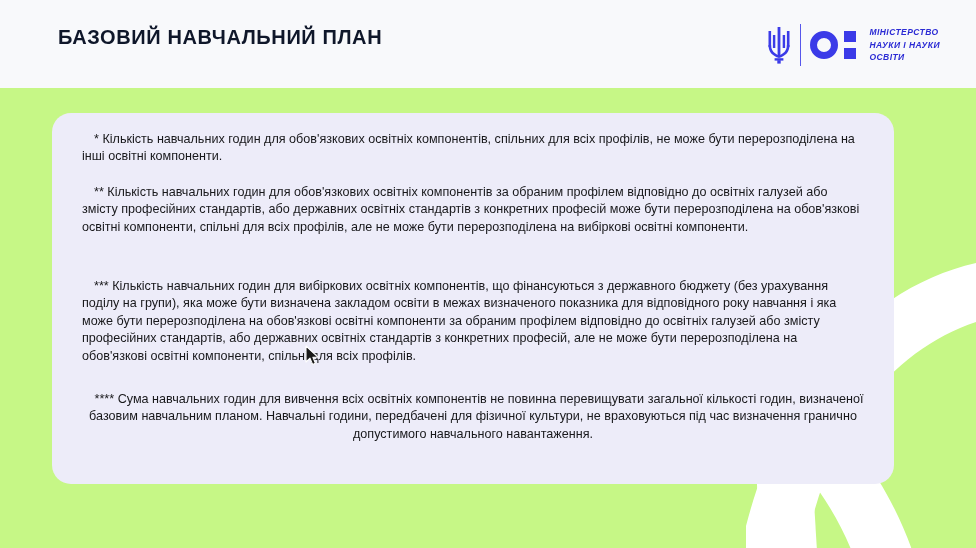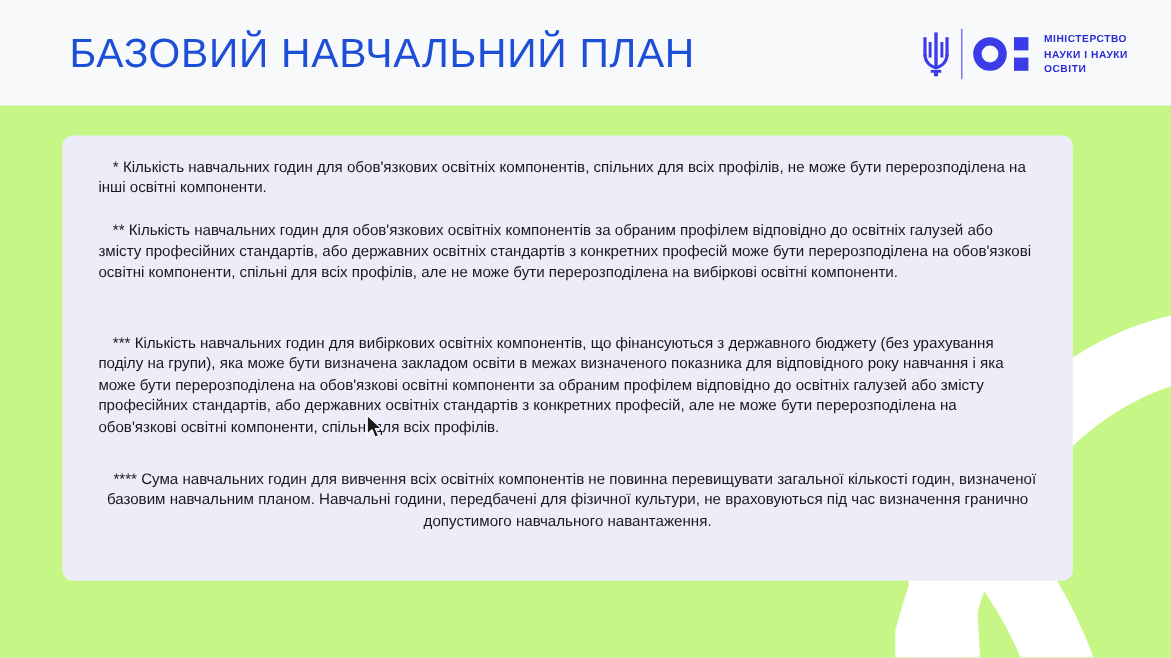--- a/index.html
+++ b/index.html
@@ -33,24 +33,24 @@
     width: 976px;
     height: 88px;
     background: #F8F9FB;
     z-index: 5;
   }
 
   #page-title {
     position: absolute;
     left: 58px;
     top: 26px;
-    font-size: 34px;
-    font-weight: normal;
+    font-size: 20px;
+    font-weight: bold;
     letter-spacing: 0.6px;
-    color: #1d4ed8;
+    color: #0f172a;
     white-space: nowrap;
   }
 
   
   #ministry-logo {
     position: absolute;
     right: 36px;
     top: 22px;
     height: 46px;
     display: flex;
@@ -94,20 +94,21 @@
   }
 
   #ministry-text {
     margin-left: 4px;
     color: #2B2BD4;
     font-size: 8.5px;
     font-weight: bold;
     line-height: 12.5px;
     letter-spacing: 0.45px;
     white-space: nowrap;
+    font-style: italic;
   }
 
   
   #decor-shape {
     position: absolute;
     right: -30px;
     bottom: -18px;
     width: 400px;
     height: 330px;
     z-index: 2;
@@ -115,21 +116,21 @@
   }
 
   
   #content-card {
     position: absolute;
     left: 52px;
     top: 113px;
     width: 842px;
     height: 371px;
     background: #EDECF9;
-    border-radius: 9px;
+    border-radius: 19px;
     z-index: 3;
     overflow: hidden;
   }
 
   #notes-list {
     position: absolute;
     left: 30px;
     top: 8px;
     right: 30px;
   }

